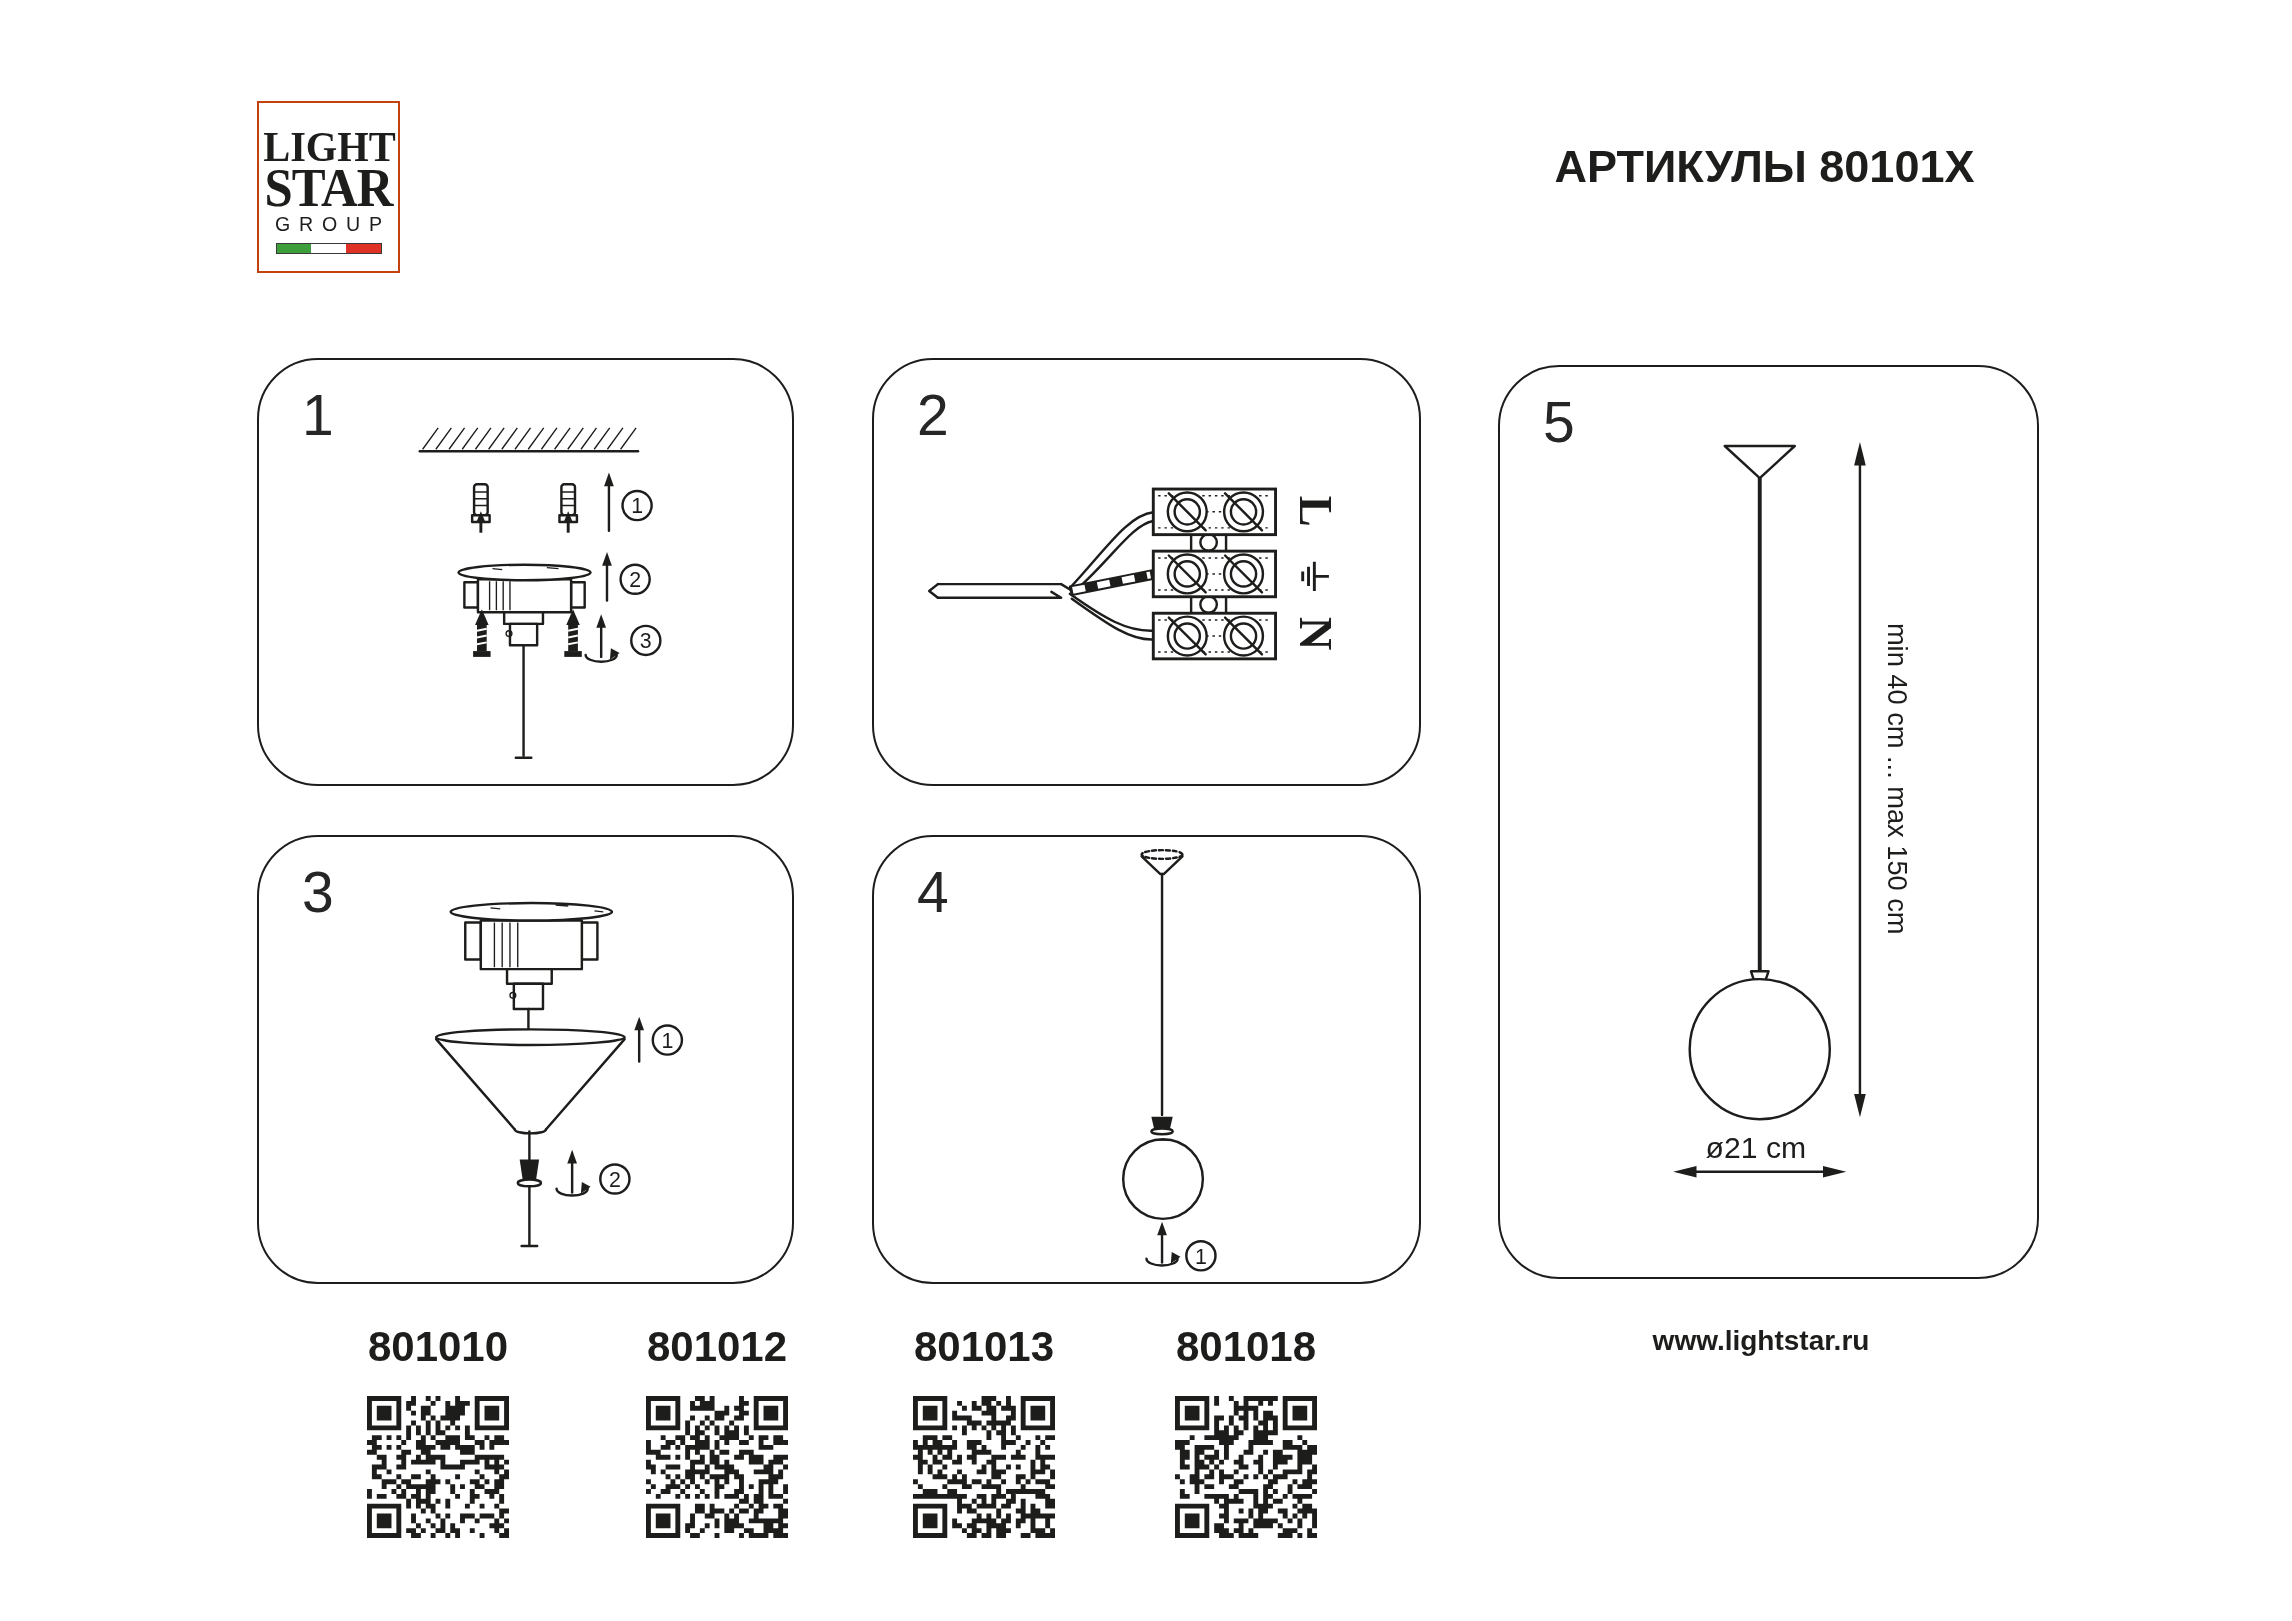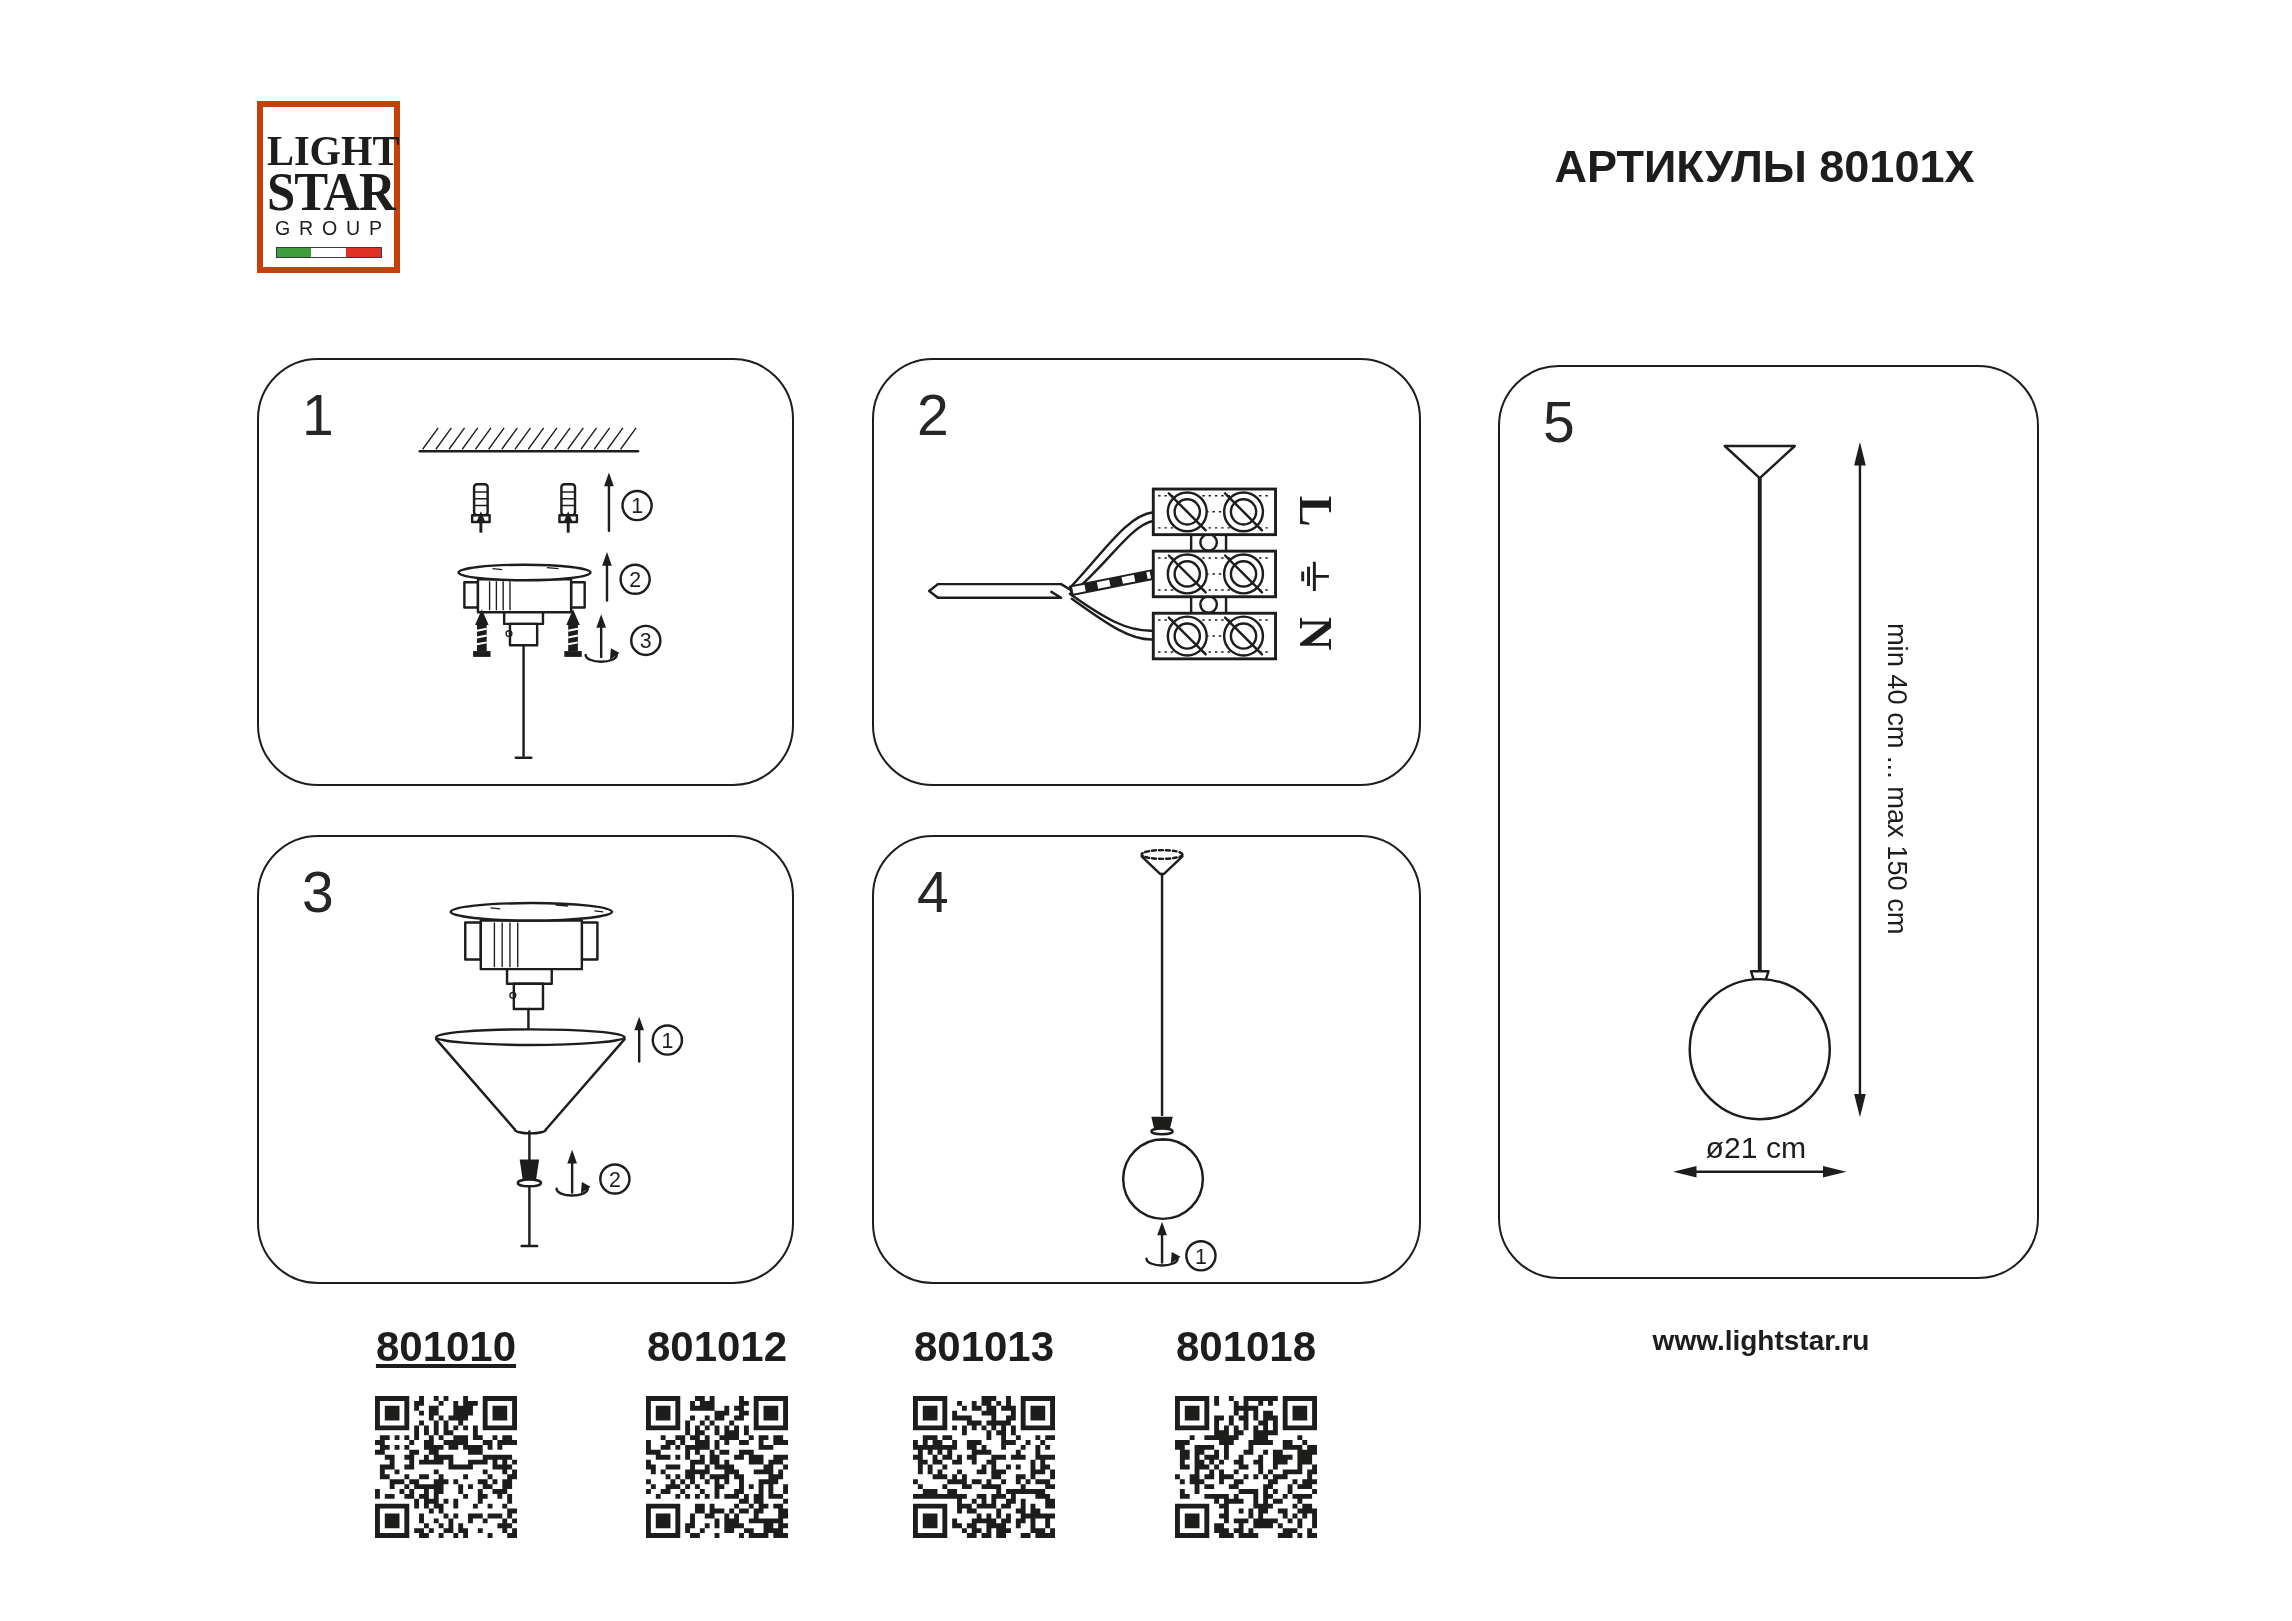--- a/index.html
+++ b/index.html
@@ -1,19 +1,19 @@
 <!DOCTYPE html>
 <html><head>
 <meta charset="utf-8">
 <style>
   html,body{margin:0;padding:0;background:#fff;}
   body{width:2293px;height:1621px;position:relative;font-family:"Liberation Sans",sans-serif;color:#1d1d1b;overflow:hidden;}
 
   
-  .logo-box{position:absolute;left:257px;top:101px;width:143px;height:172px;border:6px solid #c2410c;box-sizing:border-box;text-align:center;}
+  .logo-box{position:absolute;left:257px;top:101px;width:143px;height:172px;border:2px solid #c2410c;box-sizing:border-box;text-align:center;}
   .logo-light{font-family:"Liberation Serif",serif;font-weight:700;font-size:43px;line-height:39px;margin-top:23.5px;transform:scaleX(.94);}
   .logo-star{font-family:"Liberation Serif",serif;font-weight:700;font-size:54px;line-height:45px;transform:scaleX(.94);letter-spacing:-1px;}
   .logo-group{font-size:19.6px;letter-spacing:8.8px;margin-top:2.9px;text-indent:8.8px;font-weight:400;}
   .logo-flag{width:104px;height:8.8px;margin:6.9px auto 0;display:flex;border:1px solid #3a3a3a;box-sizing:content-box;}
   .logo-flag span{flex:1;}
   .flag-green{background:#3f9e3c;}
   .flag-white{background:#ffffff;}
   .flag-red{background:#e03127;}
 
   .main-title{position:absolute;left:421px;top:119px;width:833px;text-align:center;font-size:44px;line-height:56px;font-weight:700;letter-spacing:-0.5px;}
@@ -321,21 +321,21 @@
 
     <text class="dim-label2" x="263" y="812">ø21 cm</text>
     <g>
       <line class="ln" x1="198" y1="826" x2="336" y2="826"></line>
       <polygon class="fb" points="178,826 202,820 202,832"></polygon>
       <polygon class="fb" points="356,826 332,820 332,832"></polygon>
     </g>
   </svg>
 </div>
 
-<div class="article-col" style="left:348px;text-decoration:underline;">
+<div class="article-col" style="left:340px;">
   <div class="article-code">801010</div>
   <svg viewBox="0 0 145 145">
       <path d="M0 0h5v5h-5zM5 0h5v5h-5zM10 0h5v5h-5zM15 0h5v5h-5zM20 0h5v5h-5zM25 0h5v5h-5zM30 0h5v5h-5zM45 0h5v5h-5zM60 0h5v5h-5zM70 0h5v5h-5zM90 0h5v5h-5zM110 0h5v5h-5zM115 0h5v5h-5zM120 0h5v5h-5zM125 0h5v5h-5zM130 0h5v5h-5zM135 0h5v5h-5zM140 0h5v5h-5zM0 5h5v5h-5zM30 5h5v5h-5zM40 5h5v5h-5zM45 5h5v5h-5zM65 5h5v5h-5zM80 5h5v5h-5zM90 5h5v5h-5zM95 5h5v5h-5zM100 5h5v5h-5zM110 5h5v5h-5zM140 5h5v5h-5zM0 10h5v5h-5zM10 10h5v5h-5zM15 10h5v5h-5zM20 10h5v5h-5zM30 10h5v5h-5zM40 10h5v5h-5zM55 10h5v5h-5zM60 10h5v5h-5zM80 10h5v5h-5zM85 10h5v5h-5zM90 10h5v5h-5zM95 10h5v5h-5zM110 10h5v5h-5zM120 10h5v5h-5zM125 10h5v5h-5zM130 10h5v5h-5zM140 10h5v5h-5zM0 15h5v5h-5zM10 15h5v5h-5zM15 15h5v5h-5zM20 15h5v5h-5zM30 15h5v5h-5zM45 15h5v5h-5zM55 15h5v5h-5zM60 15h5v5h-5zM80 15h5v5h-5zM85 15h5v5h-5zM90 15h5v5h-5zM95 15h5v5h-5zM110 15h5v5h-5zM120 15h5v5h-5zM125 15h5v5h-5zM130 15h5v5h-5zM140 15h5v5h-5zM0 20h5v5h-5zM10 20h5v5h-5zM15 20h5v5h-5zM20 20h5v5h-5zM30 20h5v5h-5zM55 20h5v5h-5zM65 20h5v5h-5zM75 20h5v5h-5zM80 20h5v5h-5zM85 20h5v5h-5zM90 20h5v5h-5zM110 20h5v5h-5zM120 20h5v5h-5zM125 20h5v5h-5zM130 20h5v5h-5zM140 20h5v5h-5zM0 25h5v5h-5zM30 25h5v5h-5zM45 25h5v5h-5zM60 25h5v5h-5zM70 25h5v5h-5zM85 25h5v5h-5zM110 25h5v5h-5zM140 25h5v5h-5zM0 30h5v5h-5zM5 30h5v5h-5zM10 30h5v5h-5zM15 30h5v5h-5zM20 30h5v5h-5zM25 30h5v5h-5zM30 30h5v5h-5zM40 30h5v5h-5zM50 30h5v5h-5zM60 30h5v5h-5zM70 30h5v5h-5zM80 30h5v5h-5zM90 30h5v5h-5zM100 30h5v5h-5zM110 30h5v5h-5zM115 30h5v5h-5zM120 30h5v5h-5zM125 30h5v5h-5zM130 30h5v5h-5zM135 30h5v5h-5zM140 30h5v5h-5zM40 35h5v5h-5zM50 35h5v5h-5zM60 35h5v5h-5zM70 35h5v5h-5zM75 35h5v5h-5zM100 35h5v5h-5zM5 40h5v5h-5zM10 40h5v5h-5zM20 40h5v5h-5zM30 40h5v5h-5zM40 40h5v5h-5zM55 40h5v5h-5zM65 40h5v5h-5zM80 40h5v5h-5zM85 40h5v5h-5zM90 40h5v5h-5zM100 40h5v5h-5zM105 40h5v5h-5zM120 40h5v5h-5zM130 40h5v5h-5zM135 40h5v5h-5zM0 45h5v5h-5zM5 45h5v5h-5zM35 45h5v5h-5zM50 45h5v5h-5zM55 45h5v5h-5zM70 45h5v5h-5zM75 45h5v5h-5zM80 45h5v5h-5zM85 45h5v5h-5zM90 45h5v5h-5zM110 45h5v5h-5zM115 45h5v5h-5zM125 45h5v5h-5zM130 45h5v5h-5zM135 45h5v5h-5zM140 45h5v5h-5zM5 50h5v5h-5zM10 50h5v5h-5zM20 50h5v5h-5zM30 50h5v5h-5zM50 50h5v5h-5zM55 50h5v5h-5zM60 50h5v5h-5zM65 50h5v5h-5zM75 50h5v5h-5zM80 50h5v5h-5zM90 50h5v5h-5zM95 50h5v5h-5zM100 50h5v5h-5zM105 50h5v5h-5zM115 50h5v5h-5zM125 50h5v5h-5zM0 55h5v5h-5zM5 55h5v5h-5zM35 55h5v5h-5zM40 55h5v5h-5zM55 55h5v5h-5zM60 55h5v5h-5zM95 55h5v5h-5zM100 55h5v5h-5zM105 55h5v5h-5zM10 60h5v5h-5zM15 60h5v5h-5zM30 60h5v5h-5zM35 60h5v5h-5zM50 60h5v5h-5zM60 60h5v5h-5zM65 60h5v5h-5zM70 60h5v5h-5zM75 60h5v5h-5zM110 60h5v5h-5zM115 60h5v5h-5zM120 60h5v5h-5zM125 60h5v5h-5zM130 60h5v5h-5zM135 60h5v5h-5zM15 65h5v5h-5zM35 65h5v5h-5zM45 65h5v5h-5zM50 65h5v5h-5zM55 65h5v5h-5zM60 65h5v5h-5zM65 65h5v5h-5zM75 65h5v5h-5zM95 65h5v5h-5zM100 65h5v5h-5zM105 65h5v5h-5zM110 65h5v5h-5zM120 65h5v5h-5zM130 65h5v5h-5zM140 65h5v5h-5zM5 70h5v5h-5zM10 70h5v5h-5zM15 70h5v5h-5zM30 70h5v5h-5zM35 70h5v5h-5zM75 70h5v5h-5zM80 70h5v5h-5zM85 70h5v5h-5zM90 70h5v5h-5zM95 70h5v5h-5zM120 70h5v5h-5zM125 70h5v5h-5zM130 70h5v5h-5zM135 70h5v5h-5zM5 75h5v5h-5zM20 75h5v5h-5zM60 75h5v5h-5zM110 75h5v5h-5zM130 75h5v5h-5zM140 75h5v5h-5zM5 80h5v5h-5zM10 80h5v5h-5zM30 80h5v5h-5zM45 80h5v5h-5zM50 80h5v5h-5zM65 80h5v5h-5zM90 80h5v5h-5zM115 80h5v5h-5zM135 80h5v5h-5zM140 80h5v5h-5zM15 85h5v5h-5zM20 85h5v5h-5zM25 85h5v5h-5zM35 85h5v5h-5zM40 85h5v5h-5zM60 85h5v5h-5zM65 85h5v5h-5zM70 85h5v5h-5zM80 85h5v5h-5zM105 85h5v5h-5zM110 85h5v5h-5zM120 85h5v5h-5zM130 85h5v5h-5zM135 85h5v5h-5zM15 90h5v5h-5zM30 90h5v5h-5zM40 90h5v5h-5zM45 90h5v5h-5zM50 90h5v5h-5zM55 90h5v5h-5zM60 90h5v5h-5zM65 90h5v5h-5zM85 90h5v5h-5zM95 90h5v5h-5zM110 90h5v5h-5zM115 90h5v5h-5zM130 90h5v5h-5zM135 90h5v5h-5zM0 95h5v5h-5zM25 95h5v5h-5zM35 95h5v5h-5zM50 95h5v5h-5zM60 95h5v5h-5zM65 95h5v5h-5zM85 95h5v5h-5zM105 95h5v5h-5zM120 95h5v5h-5zM125 95h5v5h-5zM130 95h5v5h-5zM0 100h5v5h-5zM10 100h5v5h-5zM15 100h5v5h-5zM30 100h5v5h-5zM35 100h5v5h-5zM45 100h5v5h-5zM50 100h5v5h-5zM60 100h5v5h-5zM90 100h5v5h-5zM105 100h5v5h-5zM110 100h5v5h-5zM125 100h5v5h-5zM135 100h5v5h-5zM40 105h5v5h-5zM50 105h5v5h-5zM55 105h5v5h-5zM60 105h5v5h-5zM70 105h5v5h-5zM80 105h5v5h-5zM105 105h5v5h-5zM135 105h5v5h-5zM0 110h5v5h-5zM5 110h5v5h-5zM10 110h5v5h-5zM15 110h5v5h-5zM20 110h5v5h-5zM25 110h5v5h-5zM30 110h5v5h-5zM40 110h5v5h-5zM50 110h5v5h-5zM60 110h5v5h-5zM65 110h5v5h-5zM80 110h5v5h-5zM100 110h5v5h-5zM115 110h5v5h-5zM130 110h5v5h-5zM0 115h5v5h-5zM30 115h5v5h-5zM55 115h5v5h-5zM65 115h5v5h-5zM135 115h5v5h-5zM140 115h5v5h-5zM0 120h5v5h-5zM10 120h5v5h-5zM15 120h5v5h-5zM20 120h5v5h-5zM30 120h5v5h-5zM45 120h5v5h-5zM70 120h5v5h-5zM80 120h5v5h-5zM95 120h5v5h-5zM100 120h5v5h-5zM105 120h5v5h-5zM115 120h5v5h-5zM120 120h5v5h-5zM125 120h5v5h-5zM135 120h5v5h-5zM0 125h5v5h-5zM10 125h5v5h-5zM15 125h5v5h-5zM20 125h5v5h-5zM30 125h5v5h-5zM45 125h5v5h-5zM60 125h5v5h-5zM75 125h5v5h-5zM95 125h5v5h-5zM110 125h5v5h-5zM130 125h5v5h-5zM140 125h5v5h-5zM0 130h5v5h-5zM10 130h5v5h-5zM15 130h5v5h-5zM20 130h5v5h-5zM30 130h5v5h-5zM50 130h5v5h-5zM65 130h5v5h-5zM75 130h5v5h-5zM85 130h5v5h-5zM125 130h5v5h-5zM130 130h5v5h-5zM135 130h5v5h-5zM0 135h5v5h-5zM30 135h5v5h-5zM40 135h5v5h-5zM45 135h5v5h-5zM55 135h5v5h-5zM70 135h5v5h-5zM75 135h5v5h-5zM85 135h5v5h-5zM90 135h5v5h-5zM105 135h5v5h-5zM130 135h5v5h-5zM140 135h5v5h-5zM0 140h5v5h-5zM5 140h5v5h-5zM10 140h5v5h-5zM15 140h5v5h-5zM20 140h5v5h-5zM25 140h5v5h-5zM30 140h5v5h-5zM45 140h5v5h-5zM50 140h5v5h-5zM65 140h5v5h-5zM80 140h5v5h-5zM90 140h5v5h-5zM115 140h5v5h-5zM135 140h5v5h-5zM140 140h5v5h-5z" fill="#1d1d1b"></path>
     </svg>
 </div>
 <div class="article-col" style="left:619px;">
   <div class="article-code">801012</div>
   <svg viewBox="0 0 145 145">
       <path d="M0 0h5v5h-5zM5 0h5v5h-5zM10 0h5v5h-5zM15 0h5v5h-5zM20 0h5v5h-5zM25 0h5v5h-5zM30 0h5v5h-5zM50 0h5v5h-5zM55 0h5v5h-5zM65 0h5v5h-5zM95 0h5v5h-5zM110 0h5v5h-5zM115 0h5v5h-5zM120 0h5v5h-5zM125 0h5v5h-5zM130 0h5v5h-5zM135 0h5v5h-5zM140 0h5v5h-5zM0 5h5v5h-5zM30 5h5v5h-5zM45 5h5v5h-5zM55 5h5v5h-5zM60 5h5v5h-5zM65 5h5v5h-5zM95 5h5v5h-5zM100 5h5v5h-5zM110 5h5v5h-5zM140 5h5v5h-5zM0 10h5v5h-5zM10 10h5v5h-5zM15 10h5v5h-5zM20 10h5v5h-5zM30 10h5v5h-5zM45 10h5v5h-5zM50 10h5v5h-5zM55 10h5v5h-5zM60 10h5v5h-5zM65 10h5v5h-5zM80 10h5v5h-5zM90 10h5v5h-5zM95 10h5v5h-5zM110 10h5v5h-5zM120 10h5v5h-5zM125 10h5v5h-5zM130 10h5v5h-5zM140 10h5v5h-5zM0 15h5v5h-5zM10 15h5v5h-5zM15 15h5v5h-5zM20 15h5v5h-5zM30 15h5v5h-5zM70 15h5v5h-5zM75 15h5v5h-5zM80 15h5v5h-5zM95 15h5v5h-5zM100 15h5v5h-5zM110 15h5v5h-5zM120 15h5v5h-5zM125 15h5v5h-5zM130 15h5v5h-5zM140 15h5v5h-5zM0 20h5v5h-5zM10 20h5v5h-5zM15 20h5v5h-5zM20 20h5v5h-5zM30 20h5v5h-5zM45 20h5v5h-5zM60 20h5v5h-5zM70 20h5v5h-5zM75 20h5v5h-5zM90 20h5v5h-5zM95 20h5v5h-5zM110 20h5v5h-5zM120 20h5v5h-5zM125 20h5v5h-5zM130 20h5v5h-5zM140 20h5v5h-5zM0 25h5v5h-5zM30 25h5v5h-5zM40 25h5v5h-5zM55 25h5v5h-5zM65 25h5v5h-5zM85 25h5v5h-5zM110 25h5v5h-5zM140 25h5v5h-5zM0 30h5v5h-5zM5 30h5v5h-5zM10 30h5v5h-5zM15 30h5v5h-5zM20 30h5v5h-5zM25 30h5v5h-5zM30 30h5v5h-5zM40 30h5v5h-5zM50 30h5v5h-5zM60 30h5v5h-5zM70 30h5v5h-5zM80 30h5v5h-5zM90 30h5v5h-5zM100 30h5v5h-5zM110 30h5v5h-5zM115 30h5v5h-5zM120 30h5v5h-5zM125 30h5v5h-5zM130 30h5v5h-5zM135 30h5v5h-5zM140 30h5v5h-5zM40 35h5v5h-5zM50 35h5v5h-5zM55 35h5v5h-5zM70 35h5v5h-5zM80 35h5v5h-5zM85 35h5v5h-5zM90 35h5v5h-5zM100 35h5v5h-5zM15 40h5v5h-5zM30 40h5v5h-5zM35 40h5v5h-5zM45 40h5v5h-5zM50 40h5v5h-5zM60 40h5v5h-5zM75 40h5v5h-5zM80 40h5v5h-5zM85 40h5v5h-5zM90 40h5v5h-5zM105 40h5v5h-5zM115 40h5v5h-5zM120 40h5v5h-5zM130 40h5v5h-5zM135 40h5v5h-5zM0 45h5v5h-5zM20 45h5v5h-5zM25 45h5v5h-5zM35 45h5v5h-5zM50 45h5v5h-5zM55 45h5v5h-5zM60 45h5v5h-5zM70 45h5v5h-5zM80 45h5v5h-5zM95 45h5v5h-5zM100 45h5v5h-5zM115 45h5v5h-5zM130 45h5v5h-5zM135 45h5v5h-5zM140 45h5v5h-5zM0 50h5v5h-5zM15 50h5v5h-5zM20 50h5v5h-5zM30 50h5v5h-5zM40 50h5v5h-5zM45 50h5v5h-5zM50 50h5v5h-5zM55 50h5v5h-5zM60 50h5v5h-5zM70 50h5v5h-5zM115 50h5v5h-5zM120 50h5v5h-5zM125 50h5v5h-5zM0 55h5v5h-5zM5 55h5v5h-5zM10 55h5v5h-5zM40 55h5v5h-5zM50 55h5v5h-5zM65 55h5v5h-5zM75 55h5v5h-5zM80 55h5v5h-5zM95 55h5v5h-5zM100 55h5v5h-5zM105 55h5v5h-5zM10 60h5v5h-5zM15 60h5v5h-5zM20 60h5v5h-5zM30 60h5v5h-5zM40 60h5v5h-5zM55 60h5v5h-5zM65 60h5v5h-5zM70 60h5v5h-5zM90 60h5v5h-5zM95 60h5v5h-5zM105 60h5v5h-5zM110 60h5v5h-5zM115 60h5v5h-5zM130 60h5v5h-5zM135 60h5v5h-5zM140 60h5v5h-5zM0 65h5v5h-5zM45 65h5v5h-5zM50 65h5v5h-5zM55 65h5v5h-5zM65 65h5v5h-5zM70 65h5v5h-5zM80 65h5v5h-5zM105 65h5v5h-5zM110 65h5v5h-5zM115 65h5v5h-5zM125 65h5v5h-5zM130 65h5v5h-5zM135 65h5v5h-5zM0 70h5v5h-5zM5 70h5v5h-5zM20 70h5v5h-5zM25 70h5v5h-5zM30 70h5v5h-5zM45 70h5v5h-5zM60 70h5v5h-5zM70 70h5v5h-5zM75 70h5v5h-5zM80 70h5v5h-5zM85 70h5v5h-5zM120 70h5v5h-5zM125 70h5v5h-5zM140 70h5v5h-5zM5 75h5v5h-5zM15 75h5v5h-5zM40 75h5v5h-5zM45 75h5v5h-5zM50 75h5v5h-5zM55 75h5v5h-5zM60 75h5v5h-5zM80 75h5v5h-5zM85 75h5v5h-5zM90 75h5v5h-5zM110 75h5v5h-5zM115 75h5v5h-5zM120 75h5v5h-5zM125 75h5v5h-5zM135 75h5v5h-5zM20 80h5v5h-5zM30 80h5v5h-5zM40 80h5v5h-5zM45 80h5v5h-5zM55 80h5v5h-5zM65 80h5v5h-5zM70 80h5v5h-5zM75 80h5v5h-5zM80 80h5v5h-5zM90 80h5v5h-5zM95 80h5v5h-5zM125 80h5v5h-5zM130 80h5v5h-5zM135 80h5v5h-5zM0 85h5v5h-5zM25 85h5v5h-5zM35 85h5v5h-5zM45 85h5v5h-5zM60 85h5v5h-5zM70 85h5v5h-5zM80 85h5v5h-5zM95 85h5v5h-5zM115 85h5v5h-5zM120 85h5v5h-5zM125 85h5v5h-5zM130 85h5v5h-5zM5 90h5v5h-5zM20 90h5v5h-5zM25 90h5v5h-5zM30 90h5v5h-5zM40 90h5v5h-5zM50 90h5v5h-5zM70 90h5v5h-5zM75 90h5v5h-5zM95 90h5v5h-5zM105 90h5v5h-5zM115 90h5v5h-5zM125 90h5v5h-5zM140 90h5v5h-5zM0 95h5v5h-5zM15 95h5v5h-5zM20 95h5v5h-5zM35 95h5v5h-5zM55 95h5v5h-5zM70 95h5v5h-5zM90 95h5v5h-5zM95 95h5v5h-5zM115 95h5v5h-5zM125 95h5v5h-5zM140 95h5v5h-5zM10 100h5v5h-5zM30 100h5v5h-5zM40 100h5v5h-5zM50 100h5v5h-5zM60 100h5v5h-5zM70 100h5v5h-5zM80 100h5v5h-5zM85 100h5v5h-5zM90 100h5v5h-5zM100 100h5v5h-5zM110 100h5v5h-5zM115 100h5v5h-5zM125 100h5v5h-5zM130 100h5v5h-5zM135 100h5v5h-5zM95 105h5v5h-5zM100 105h5v5h-5zM110 105h5v5h-5zM115 105h5v5h-5zM140 105h5v5h-5zM0 110h5v5h-5zM5 110h5v5h-5zM10 110h5v5h-5zM15 110h5v5h-5zM20 110h5v5h-5zM25 110h5v5h-5zM30 110h5v5h-5zM50 110h5v5h-5zM55 110h5v5h-5zM65 110h5v5h-5zM90 110h5v5h-5zM105 110h5v5h-5zM115 110h5v5h-5zM120 110h5v5h-5zM130 110h5v5h-5zM135 110h5v5h-5zM0 115h5v5h-5zM30 115h5v5h-5zM50 115h5v5h-5zM55 115h5v5h-5zM65 115h5v5h-5zM70 115h5v5h-5zM75 115h5v5h-5zM85 115h5v5h-5zM95 115h5v5h-5zM100 115h5v5h-5zM110 115h5v5h-5zM115 115h5v5h-5zM135 115h5v5h-5zM140 115h5v5h-5zM0 120h5v5h-5zM10 120h5v5h-5zM15 120h5v5h-5zM20 120h5v5h-5zM30 120h5v5h-5zM45 120h5v5h-5zM60 120h5v5h-5zM65 120h5v5h-5zM80 120h5v5h-5zM90 120h5v5h-5zM110 120h5v5h-5zM135 120h5v5h-5zM140 120h5v5h-5zM0 125h5v5h-5zM10 125h5v5h-5zM15 125h5v5h-5zM20 125h5v5h-5zM30 125h5v5h-5zM45 125h5v5h-5zM70 125h5v5h-5zM80 125h5v5h-5zM85 125h5v5h-5zM90 125h5v5h-5zM105 125h5v5h-5zM110 125h5v5h-5zM115 125h5v5h-5zM120 125h5v5h-5zM125 125h5v5h-5zM130 125h5v5h-5zM135 125h5v5h-5zM0 130h5v5h-5zM10 130h5v5h-5zM15 130h5v5h-5zM20 130h5v5h-5zM30 130h5v5h-5zM40 130h5v5h-5zM45 130h5v5h-5zM60 130h5v5h-5zM70 130h5v5h-5zM80 130h5v5h-5zM85 130h5v5h-5zM90 130h5v5h-5zM95 130h5v5h-5zM120 130h5v5h-5zM125 130h5v5h-5zM135 130h5v5h-5zM140 130h5v5h-5zM0 135h5v5h-5zM30 135h5v5h-5zM40 135h5v5h-5zM55 135h5v5h-5zM80 135h5v5h-5zM85 135h5v5h-5zM100 135h5v5h-5zM105 135h5v5h-5zM120 135h5v5h-5zM125 135h5v5h-5zM130 135h5v5h-5zM135 135h5v5h-5zM0 140h5v5h-5zM5 140h5v5h-5zM10 140h5v5h-5zM15 140h5v5h-5zM20 140h5v5h-5zM25 140h5v5h-5zM30 140h5v5h-5zM45 140h5v5h-5zM50 140h5v5h-5zM70 140h5v5h-5zM95 140h5v5h-5zM105 140h5v5h-5zM110 140h5v5h-5zM115 140h5v5h-5zM120 140h5v5h-5zM130 140h5v5h-5zM135 140h5v5h-5zM140 140h5v5h-5z" fill="#1d1d1b"></path>
     </svg>

